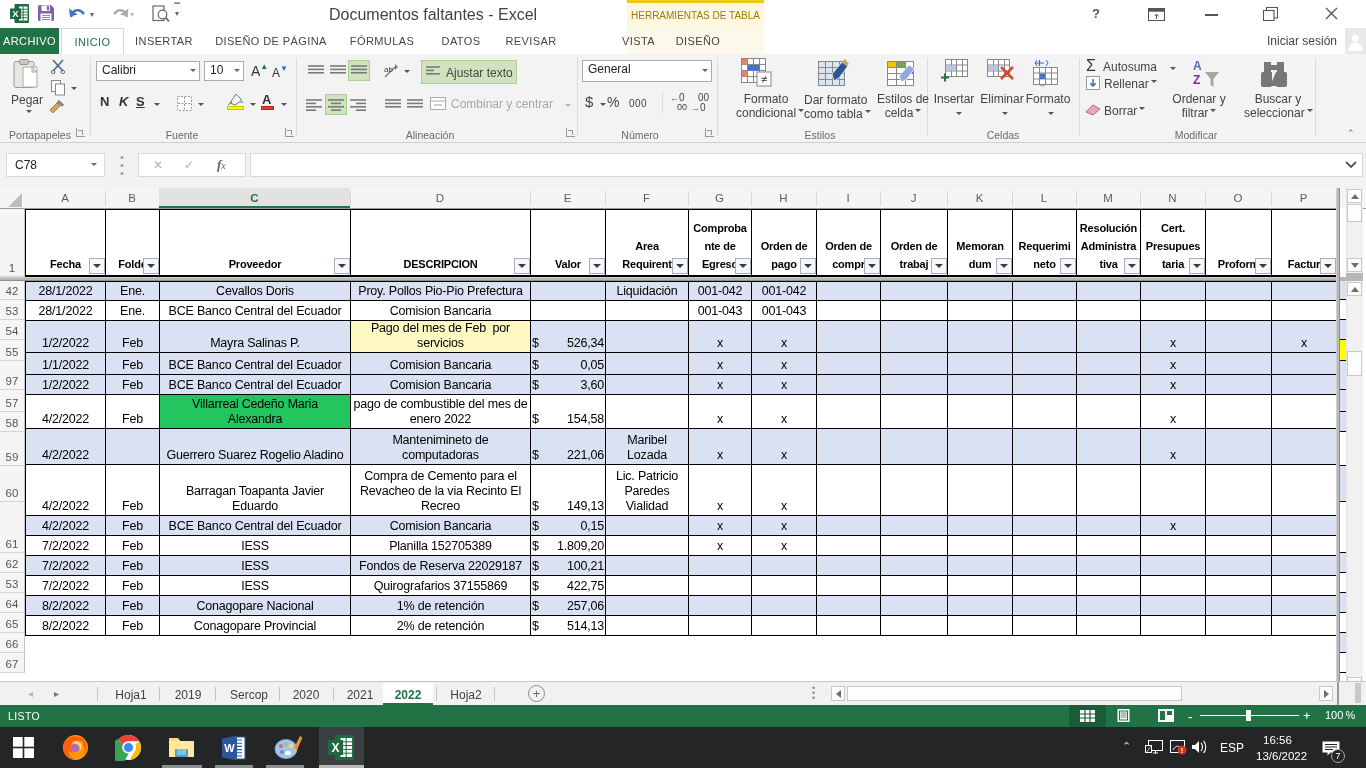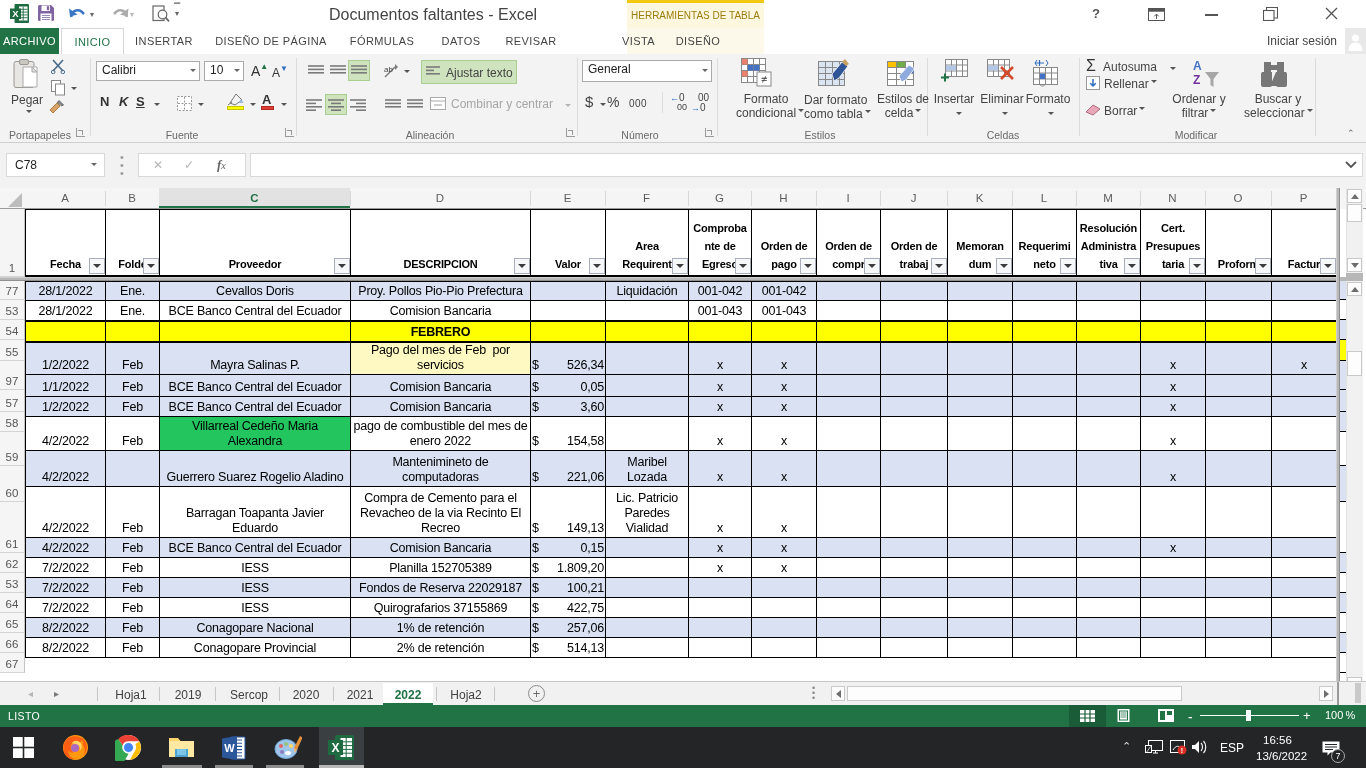--- a/index.html
+++ b/index.html
@@ -431,38 +431,20 @@
           <td style="width:65px;background:#fff">001-043</td>
           <td style="width:64px;background:#fff"></td>
           <td style="width:67px;background:#fff"></td>
           <td style="width:65px;background:#fff"></td>
           <td style="width:64px;background:#fff"></td>
           <td style="width:64px;background:#fff"></td>
           <td style="width:65px;background:#fff"></td>
           <td style="width:66px;background:#fff"></td>
           <td style="width:65px;background:#fff"></td>
         </tr>
-        <tr style="height:21px">
-          <td style="width:80px;background:#ffff00;border-top:2px solid #000;border-bottom:2px solid #000"></td>
-          <td style="width:54px;background:#ffff00;border-top:2px solid #000;border-bottom:2px solid #000"></td>
-          <td style="width:191px;background:#ffff00;border-top:2px solid #000;border-bottom:2px solid #000"></td>
-          <td style="width:180px;background:#ffff00;border-top:2px solid #000;border-bottom:2px solid #000"><b>FEBRERO</b></td>
-          <td style="width:75px;background:#ffff00;border-top:2px solid #000;border-bottom:2px solid #000"></td>
-          <td style="width:83px;background:#ffff00;border-top:2px solid #000;border-bottom:2px solid #000"></td>
-          <td style="width:63px;background:#ffff00;border-top:2px solid #000;border-bottom:2px solid #000"></td>
-          <td style="width:65px;background:#ffff00;border-top:2px solid #000;border-bottom:2px solid #000"></td>
-          <td style="width:64px;background:#ffff00;border-top:2px solid #000;border-bottom:2px solid #000"></td>
-          <td style="width:67px;background:#ffff00;border-top:2px solid #000;border-bottom:2px solid #000"></td>
-          <td style="width:65px;background:#ffff00;border-top:2px solid #000;border-bottom:2px solid #000"></td>
-          <td style="width:64px;background:#ffff00;border-top:2px solid #000;border-bottom:2px solid #000"></td>
-          <td style="width:64px;background:#ffff00;border-top:2px solid #000;border-bottom:2px solid #000"></td>
-          <td style="width:65px;background:#ffff00;border-top:2px solid #000;border-bottom:2px solid #000"></td>
-          <td style="width:66px;background:#ffff00;border-top:2px solid #000;border-bottom:2px solid #000"></td>
-          <td style="width:65px;background:#ffff00;border-top:2px solid #000;border-bottom:2px solid #000"></td>
-        </tr>
         <tr style="height:29px">
           <td style="width:80px;background:#d9e1f2">1/2/2022</td>
           <td style="width:54px;background:#d9e1f2">Feb</td>
           <td style="width:191px;background:#d9e1f2">Mayra Salinas P.</td>
           <td style="width:180px;background:#fef9c3">Pago del mes de Feb&nbsp; por<br>servicios</td>
           <td class="money" style="width:75px;background:#d9e1f2">
             <div class="mwrap">
               <span>$</span>
               <span>526,34</span>
             </div>
@@ -727,21 +709,21 @@
           <td style="width:67px;background:#fff"></td>
           <td style="width:65px;background:#fff"></td>
           <td style="width:64px;background:#fff"></td>
           <td style="width:64px;background:#fff"></td>
           <td style="width:65px;background:#fff"></td>
           <td style="width:66px;background:#fff"></td>
           <td style="width:65px;background:#fff"></td>
         </tr>
       </tbody>
     </table>
-    <div class="rnum" style="top:72px;height:19px">77</div>
+    <div class="rnum" style="top:72px;height:19px">42</div>
     <div class="rnum" style="top:91px;height:20px">53</div>
     <div class="rnum" style="top:111px;height:20px">54</div>
     <div class="rnum" style="top:131px;height:21px">55</div>
     <div class="rnum" style="top:152px;height:29px">97</div>
     <div class="rnum" style="top:181px;height:22px">57</div>
     <div class="rnum" style="top:203px;height:20px">58</div>
     <div class="rnum" style="top:223px;height:34px">59</div>
     <div class="rnum" style="top:257px;height:36px">60</div>
     <div class="rnum" style="top:293px;height:51px">61</div>
     <div class="rnum" style="top:344px;height:20px">62</div>

